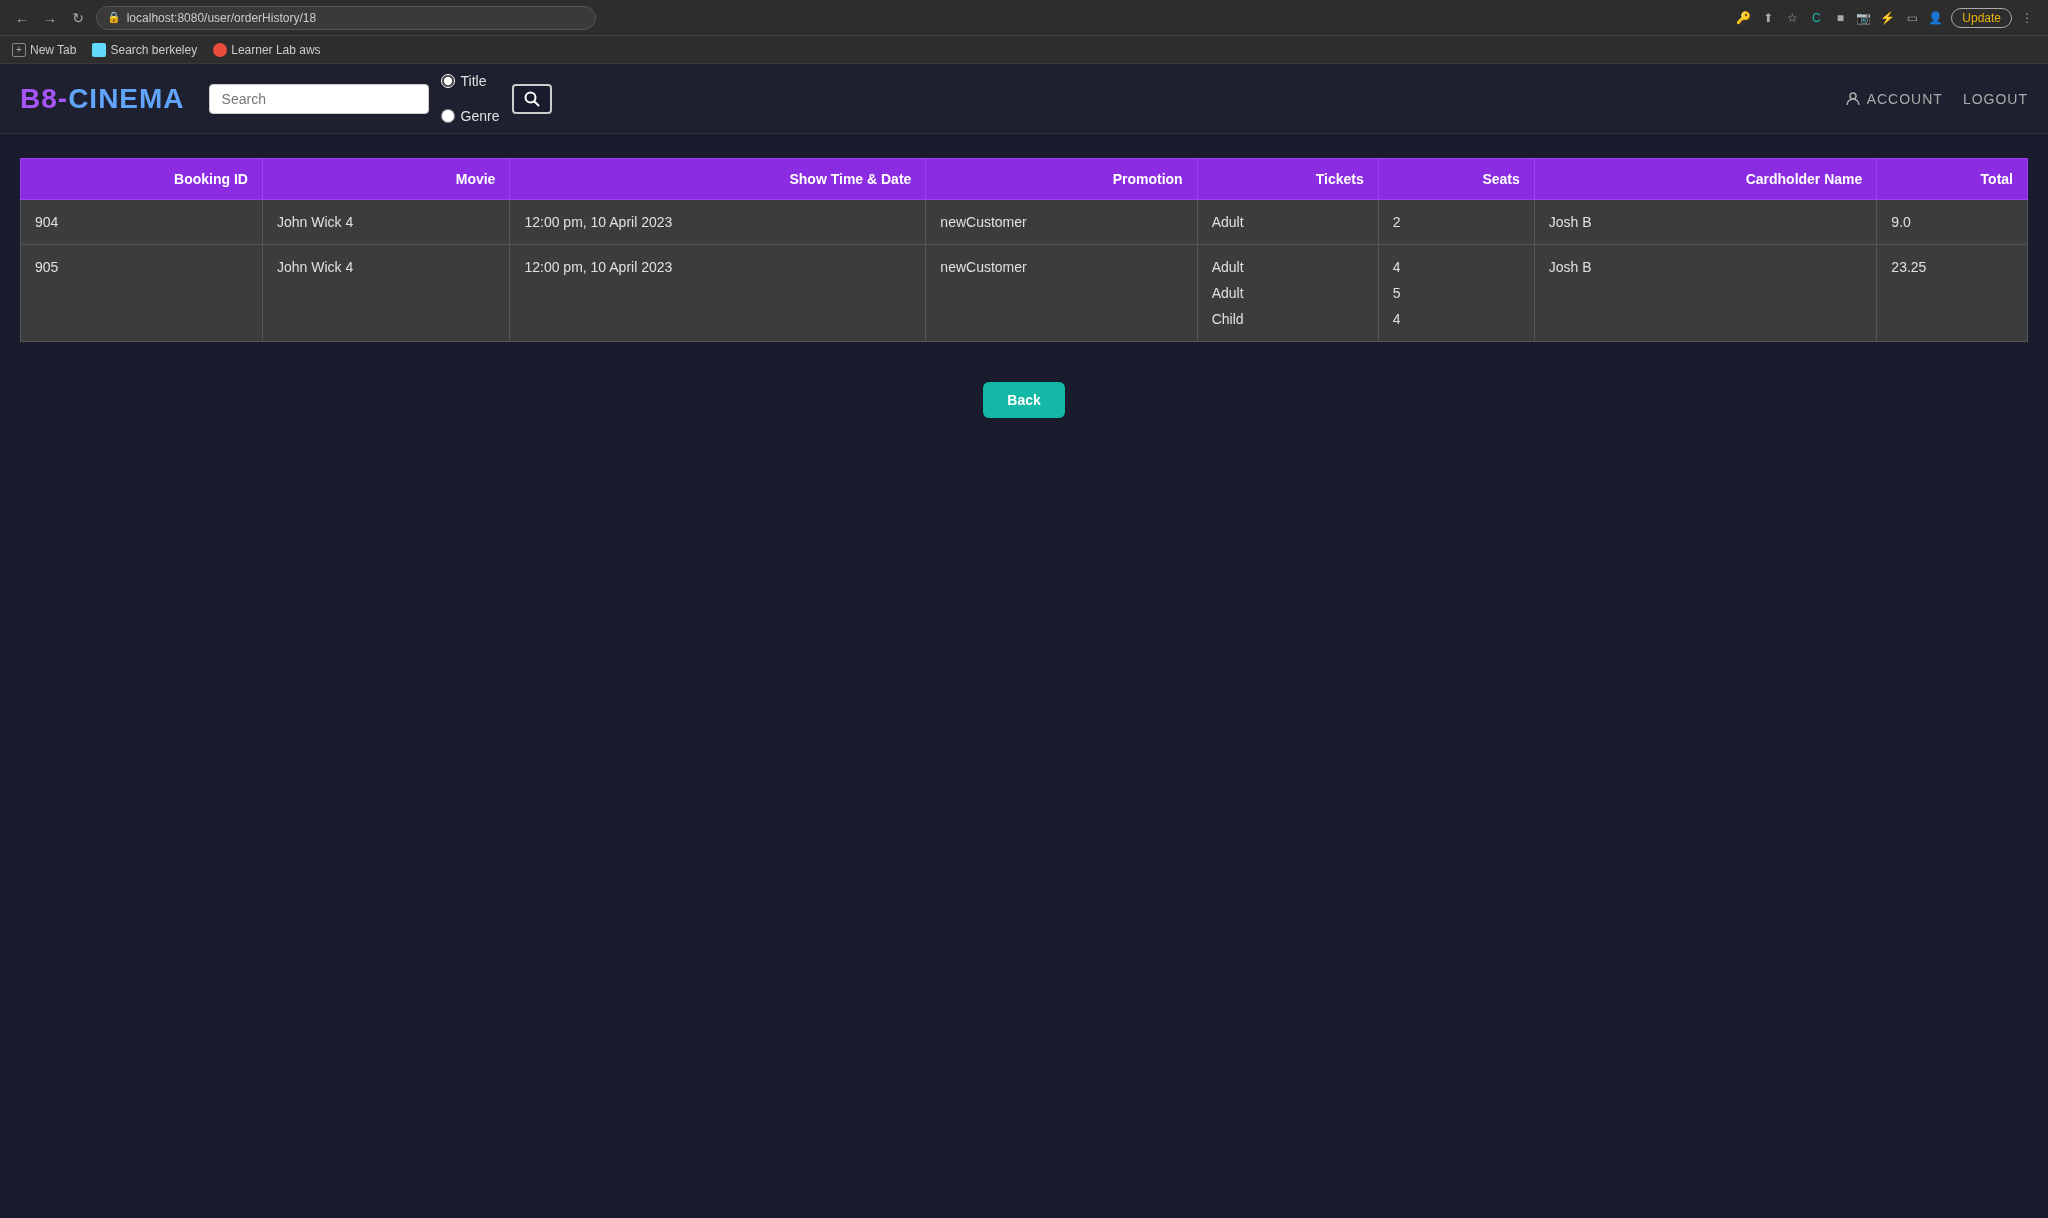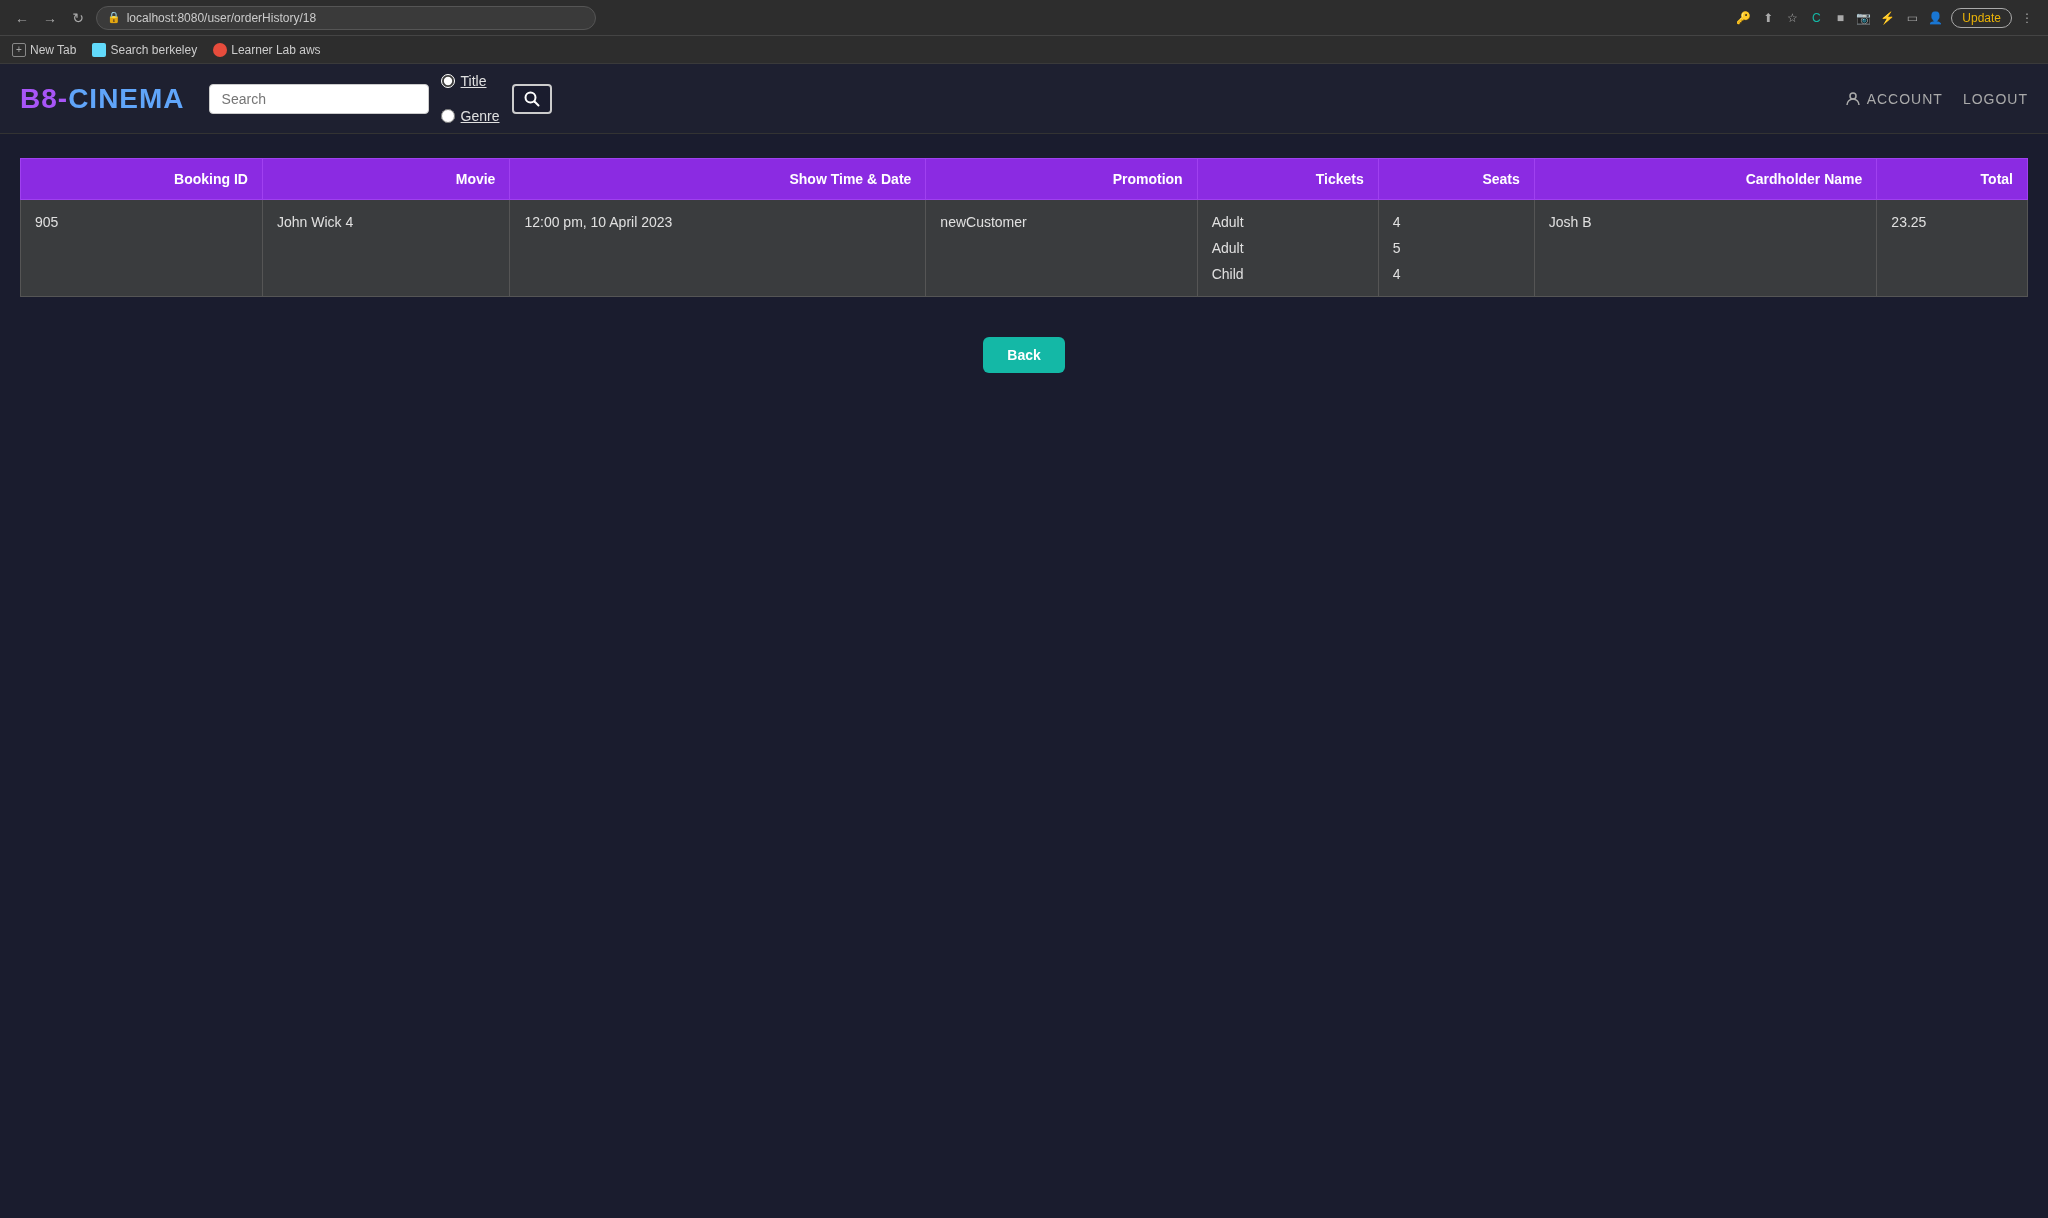--- a/index.html
+++ b/index.html
@@ -155,21 +155,20 @@
       color: #fff;
       display: flex;
       align-items: center;
       justify-content: center;
     }
 
     .radio-group {
       display: flex;
       flex-direction: column;
       gap: 19px;
-      text-decoration: underline;
     }
 
     .radio-label {
       display: flex;
       align-items: center;
       gap: 6px;
       color: #e0e0e0;
       font-size: 14px;
       cursor: pointer;
     }
@@ -366,20 +365,38 @@
         <th>Show Time &amp; Date</th>
         <th>Promotion</th>
         <th>Tickets</th>
         <th>Seats</th>
         <th>Cardholder Name</th>
         <th>Total</th>
       </tr>
     </thead>
     <tbody>
 
+      <tr>
+        <td>904</td>
+        <td>John Wick 4</td>
+        <td>12:00 pm, 10 April 2023</td>
+        <td>newCustomer</td>
+        <td>
+          <div class="ticket-cell">
+            <span>Adult</span>
+          </div>
+        </td>
+        <td>
+          <div class="seat-cell">
+            <span>2</span>
+          </div>
+        </td>
+        <td>Josh B</td>
+        <td>9.0</td>
+      </tr>
 
       <tr>
         <td>905</td>
         <td>John Wick 4</td>
         <td>12:00 pm, 10 April 2023</td>
         <td>newCustomer</td>
         <td>
           <div class="ticket-cell">
             <span>Adult</span>
             <span>Adult</span>

